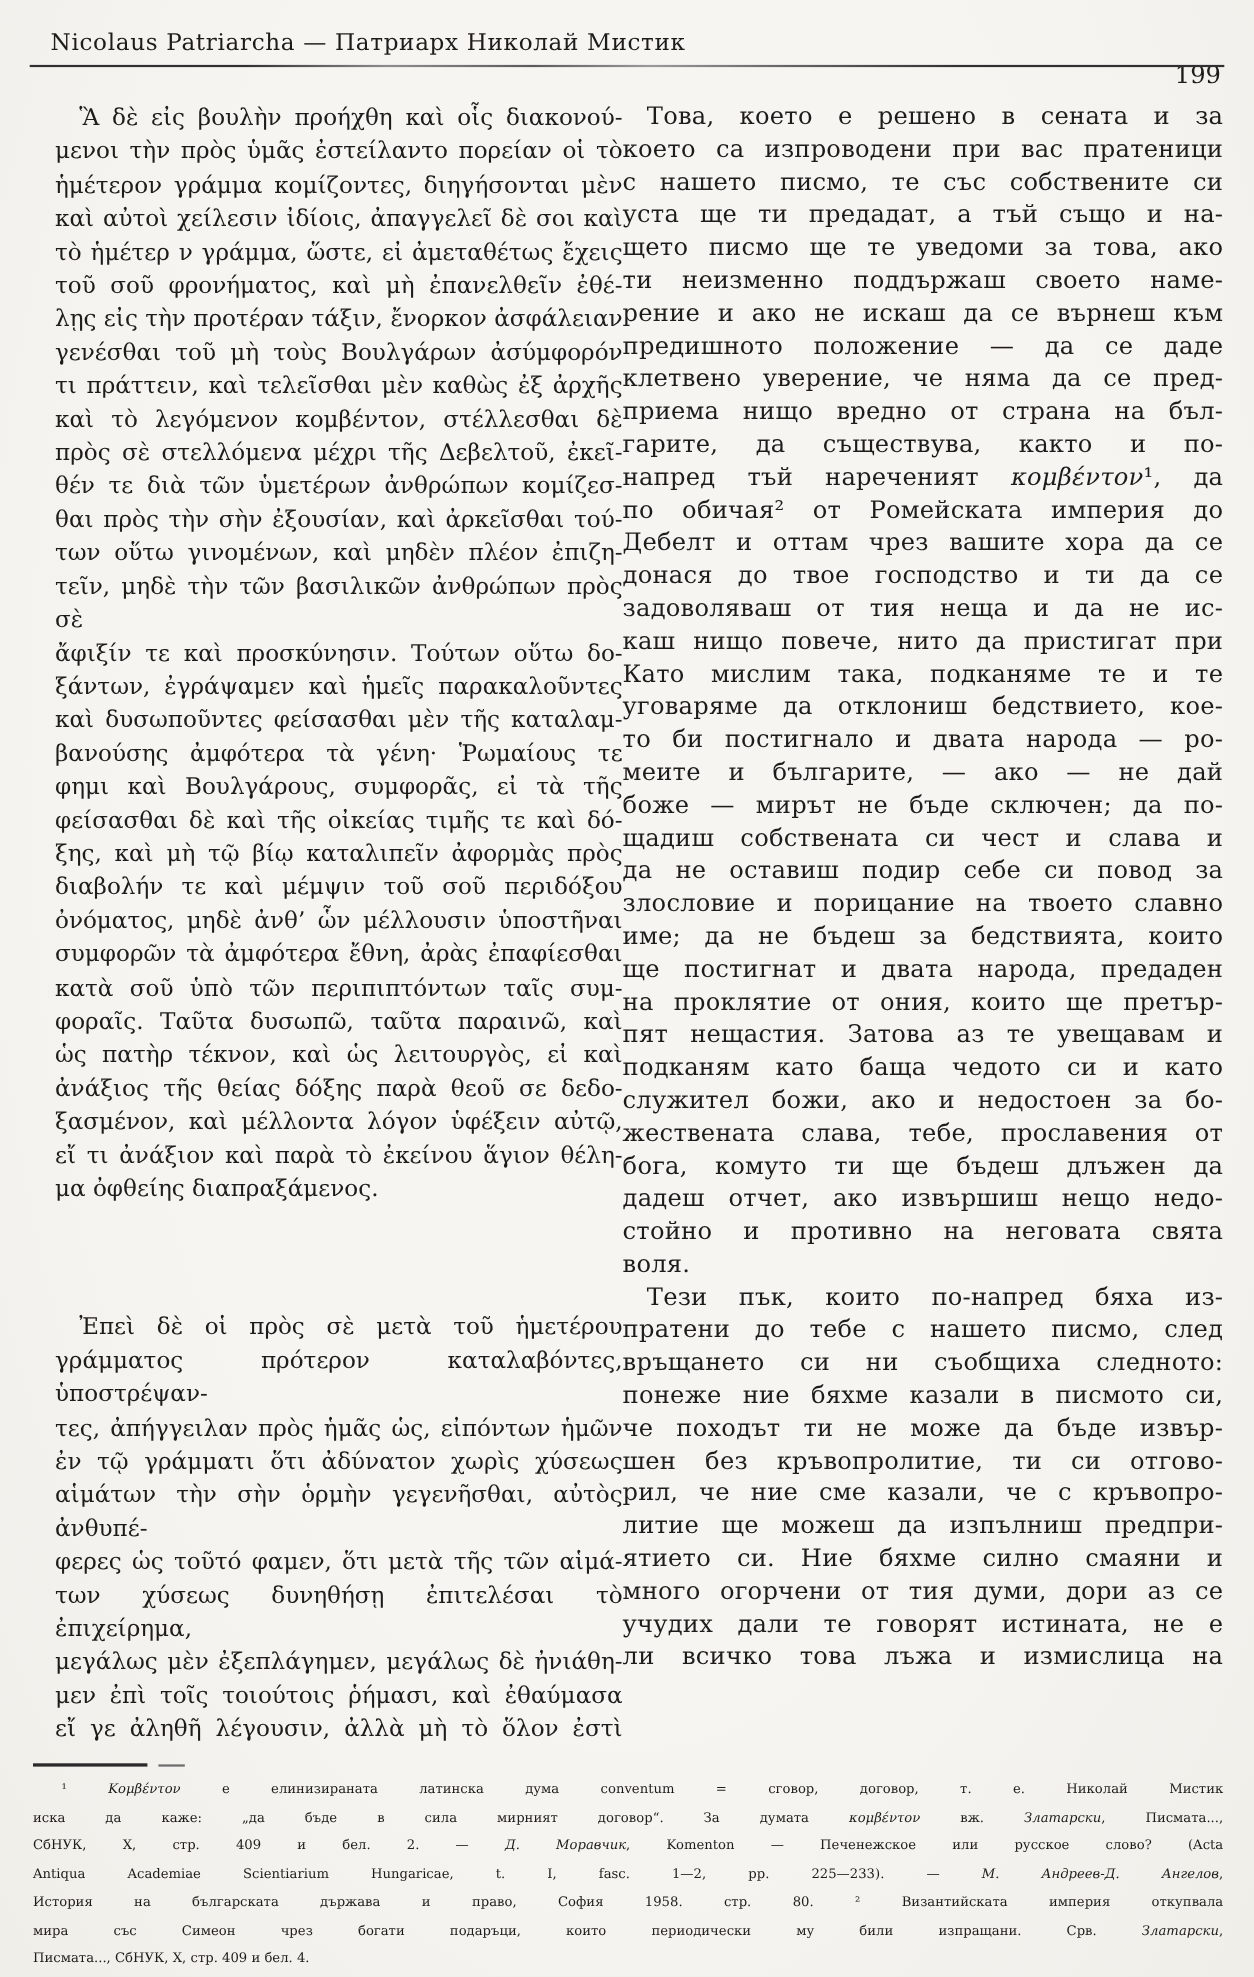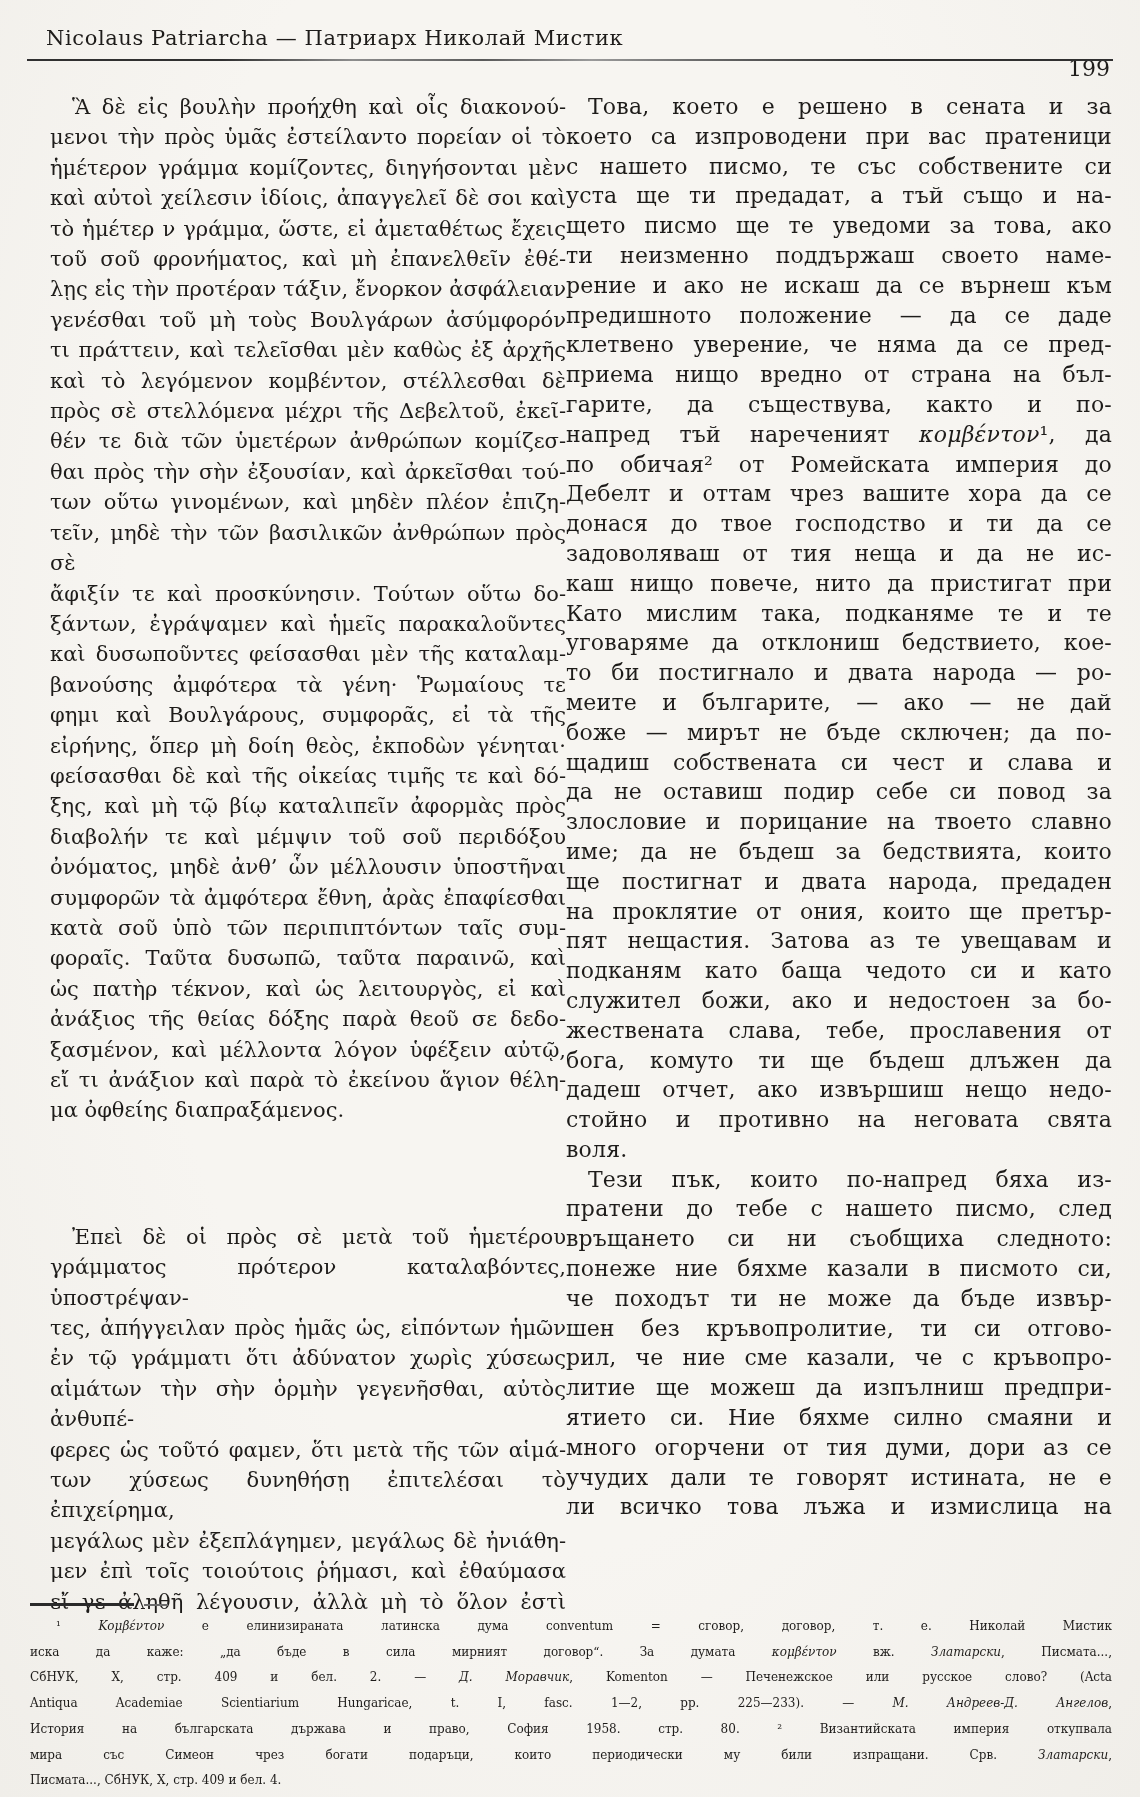--- a/index.html
+++ b/index.html
@@ -127,21 +127,20 @@
         <div class="tline">πρὸς σὲ στελλόμενα μέχρι τῆς Δεβελτοῦ, ἐκεῖ-</div>
         <div class="tline">θέν τε διὰ τῶν ὑμετέρων ἀνθρώπων κομίζεσ-</div>
         <div class="tline">θαι πρὸς τὴν σὴν ἐξουσίαν, καὶ ἀρκεῖσθαι τού-</div>
         <div class="tline">των οὕτω γινομένων, καὶ μηδὲν πλέον ἐπιζη-</div>
         <div class="tline">τεῖν, μηδὲ τὴν τῶν βασιλικῶν ἀνθρώπων πρὸς σὲ</div>
         <div class="tline">ἄφιξίν τε καὶ προσκύνησιν. Τούτων οὕτω δο-</div>
         <div class="tline">ξάντων, ἐγράψαμεν καὶ ἡμεῖς παρακαλοῦντες</div>
         <div class="tline">καὶ δυσωποῦντες φείσασθαι μὲν τῆς καταλαμ-</div>
         <div class="tline">βανούσης ἀμφότερα τὰ γένη· Ῥωμαίους τε</div>
         <div class="tline">φημι καὶ Βουλγάρους, συμφορᾶς, εἰ τὰ τῆς</div>
-        <div class="tline">εἰρήνης, ὅπερ μὴ δοίη θεὸς, ἐκποδὼν γένηται·</div>
         <div class="tline">φείσασθαι δὲ καὶ τῆς οἰκείας τιμῆς τε καὶ δό-</div>
         <div class="tline">ξης, καὶ μὴ τῷ βίῳ καταλιπεῖν ἀφορμὰς πρὸς</div>
         <div class="tline">διαβολήν τε καὶ μέμψιν τοῦ σοῦ περιδόξου</div>
         <div class="tline">ὀνόματος, μηδὲ ἀνθ’ ὧν μέλλουσιν ὑποστῆναι</div>
         <div class="tline">συμφορῶν τὰ ἀμφότερα ἔθνη, ἀρὰς ἐπαφίεσθαι</div>
         <div class="tline">κατὰ σοῦ ὑπὸ τῶν περιπιπτόντων ταῖς συμ-</div>
         <div class="tline">φοραῖς. Ταῦτα δυσωπῶ, ταῦτα παραινῶ, καὶ</div>
         <div class="tline">ὡς πατὴρ τέκνον, καὶ ὡς λειτουργὸς, εἰ καὶ</div>
         <div class="tline">ἀνάξιος τῆς θείας δόξης παρὰ θεοῦ σε δεδο-</div>
         <div class="tline">ξασμένον, καὶ μέλλοντα λόγον ὑφέξειν αὐτῷ,</div>

